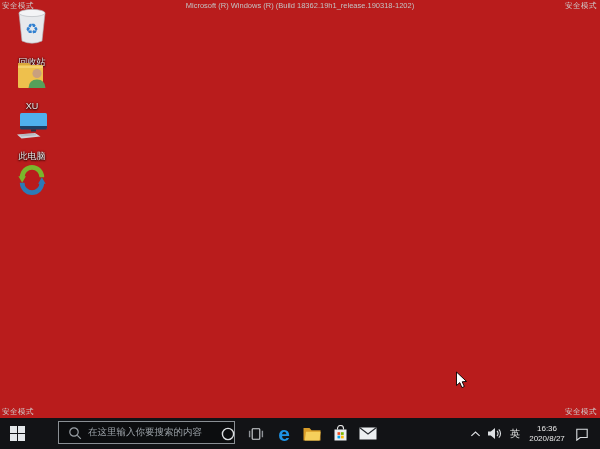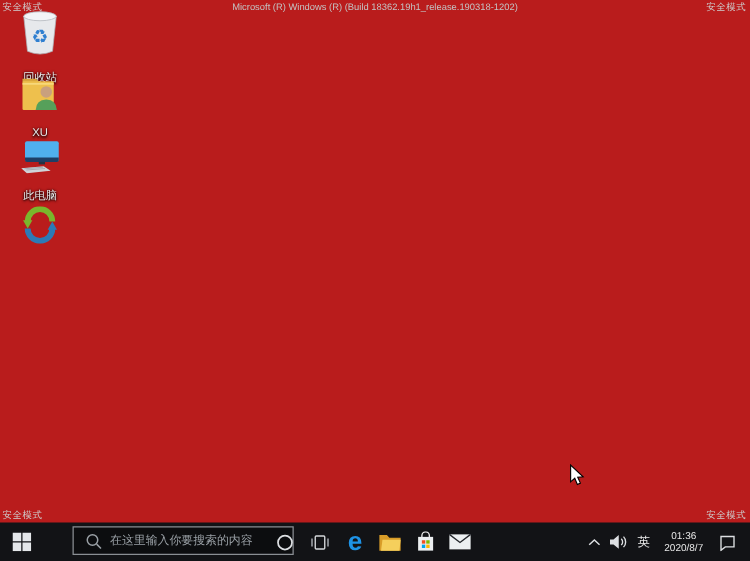--- a/index.html
+++ b/index.html
@@ -167,22 +167,22 @@
       <button class="tb-ico" style="width:22px;">
         <svg width="15" height="13" viewBox="0 0 15 13">
           <path d="M1 4.5 h2.8 L8 1 v11 L3.8 8.5 H1 Z" fill="#dcdfe2"></path>
           <path d="M10 4 a3.4 3.4 0 0 1 0 5 M11.8 2.3 a6 6 0 0 1 0 8.4" fill="none" stroke="#dcdfe2" stroke-width="1.1"></path>
         </svg>
       </button>
       <button class="tb-ico" style="width:20px;">
         <span class="lang">英</span>
       </button>
       <button class="tb-ico clock">
-        <div>01:36</div>
-        <div>2020/8/7</div>
+        <div>16:36</div>
+        <div>2020/8/27</div>
       </button>
       <button class="tb-ico" style="width:26px;">
         <svg width="14" height="14" viewBox="0 0 14 14">
           <path d="M1.8 2.2 h10.4 v8.3 h-7 l-3.4 2.7 Z" fill="none" stroke="#dcdfe2" stroke-width="1.1"></path>
         </svg>
       </button>
     </div>
   </div>
 </div>
 

